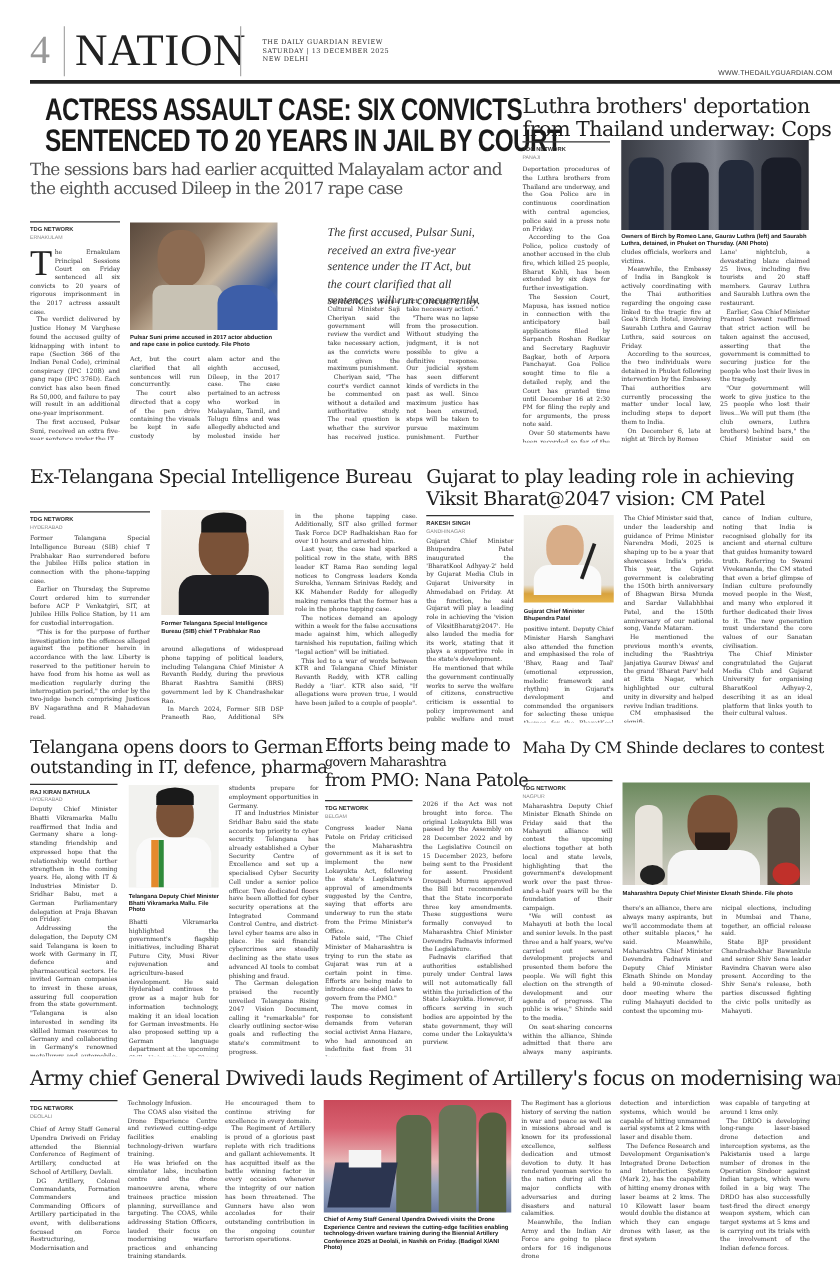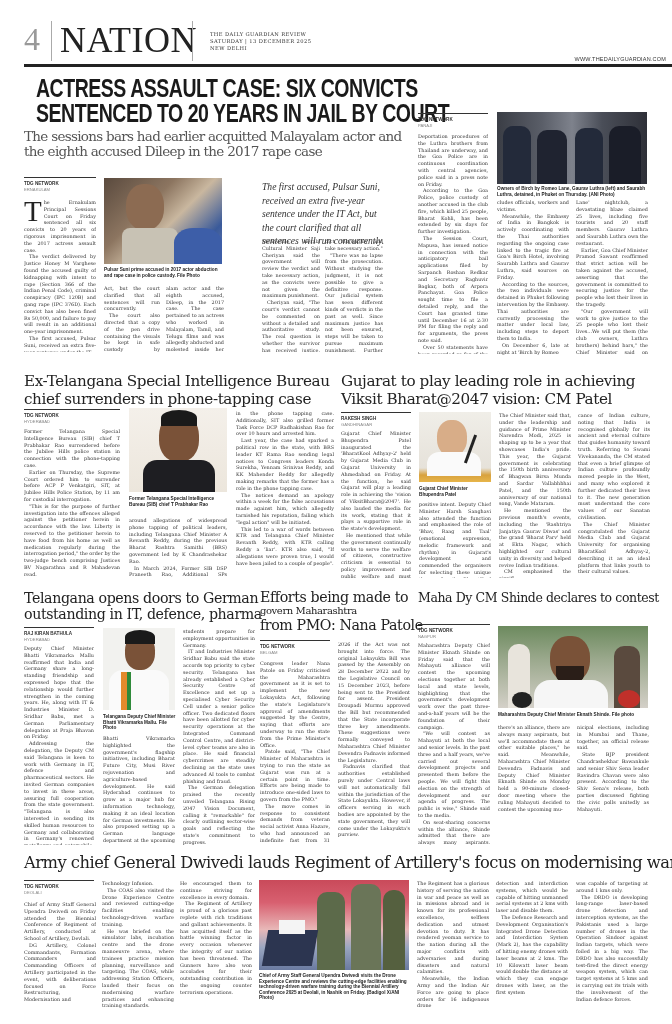--- a/index.html
+++ b/index.html
@@ -77,20 +77,22 @@
 <div class="abs body" style="left:262px;top:238px;width:58px;height:114px">
   <p class="first">Meanwhile, Kerala Cultural Minister Saji Cheriyan said the government will review the verdict and take necessary action, as the convicts were not given the maximum punishment.</p>
   <p>Cheriyan said, "The court's verdict cannot be commented on without a detailed and authoritative study. The real question is whether the survivor has received justice. There was an expectation of maximum punishment, and since that did not happen, the government will examine the ver-</p>
 </div>
 <div class="abs body" style="left:325px;top:238px;width:58px;height:114px">
   <p class="first">dict thoroughly and take necessary action."</p>
   <p>"There was no lapse from the prosecution. Without studying the judgment, it is not possible to give a definitive response. Our judicial system has seen different kinds of verdicts in the past as well. Since maximum justice has not been ensured, steps will be taken to pursue maximum punishment. Further action will also be taken to bring clarity regarding those involved in the conspiracy," the Kerala Minister added.</p>
 </div>
 
 <div class="abs" style="left:418px;top:75px;width:254px">
+  <div class="h-serif" style="font-size:16.5px;line-height:19px">Luthra brothers' deportation</div>
+  <div class="h-serif" style="font-size:16.5px;line-height:19px">from Thailand underway: Cops</div>
 </div>
 <div class="abs byline" style="left:418px;top:113px;width:70px">
   <span>TDG NETWORK</span>
   <span class="place">PANAJI</span>
 </div>
 <div class="abs body" style="left:418px;top:133px;width:70px;height:221px">
   <p class="first">Deportation procedures of the Luthra brothers from Thailand are underway, and the Goa Police are in continuous coordination with central agencies, police said in a press note on Friday.</p>
   <p>According to the Goa Police, police custody of another accused in the club fire, which killed 25 people, Bharat Kohli, has been extended by six days for further investigation.</p>
   <p>The Session Court, Mapusa, has issued notice in connection with the anticipatory bail applications filed by Sarpanch Roshan Redkar and Secretary Raghuvir Bagkar, both of Arpora Panchayat. Goa Police sought time to file a detailed reply, and the Court has granted time until December 16 at 2:30 PM for filing the reply and for arguments, the press note said.</p>
   <p>Over 50 statements have been recorded so far of the persons connected with this incident, which also in-</p>
@@ -109,21 +111,20 @@
   <p>On December 6, late at night at 'Birch by Romeo</p>
 </div>
 <div class="abs body" style="left:576px;top:199px;width:72px;height:156px">
   <p class="first">Lane' nightclub, a devastating blaze claimed 25 lives, including five tourists and 20 staff members. Gaurav Luthra and Saurabh Luthra own the restaurant.</p>
   <p>Earlier, Goa Chief Minister Pramod Sawant reaffirmed that strict action will be taken against the accused, asserting that the government is committed to securing justice for the people who lost their lives in the tragedy.</p>
   <p>"Our government will work to give justice to the 25 people who lost their lives...We will put them (the club owners, Luthra brothers) behind bars," the Chief Minister said on Thursday.</p>
 </div>
 
 <div class="abs" style="left:24px;top:372px;width:316px">
   <div class="h-serif" style="font-size:15.2px;line-height:18px">Ex-Telangana Special Intelligence Bureau</div>
-  <div class="h-serif" style="font-size:15.2px;line-height:18px">chief surrenders in phone-tapping case</div>
 </div>
 <div class="abs byline" style="left:24px;top:409px;width:96px">
   <span>TDG NETWORK</span>
   <span class="place">HYDERABAD</span>
 </div>
 <div class="abs body" style="left:24px;top:428px;width:96px;height:150px">
   <p class="first">Former Telangana Special Intelligence Bureau (SIB) chief T Prabhakar Rao surrendered before the Jubilee Hills police station in connection with the phone-tapping case.</p>
   <p>Earlier on Thursday, the Supreme Court ordered him to surrender before ACP P Venkatgiri, SIT, at Jubilee Hills Police Station, by 11 am for custodial interrogation.</p>
   <p>"This is for the purpose of further investigation into the offences alleged against the petitioner herein in accordance with the law. Liberty is reserved to the petitioner herein to have food from his home as well as medication regularly during the interrogation period," the order by the two-judge bench comprising Justices BV Nagarathna and R Mahadevan read.</p>
   <p>The phone-tapping case revolves</p>

